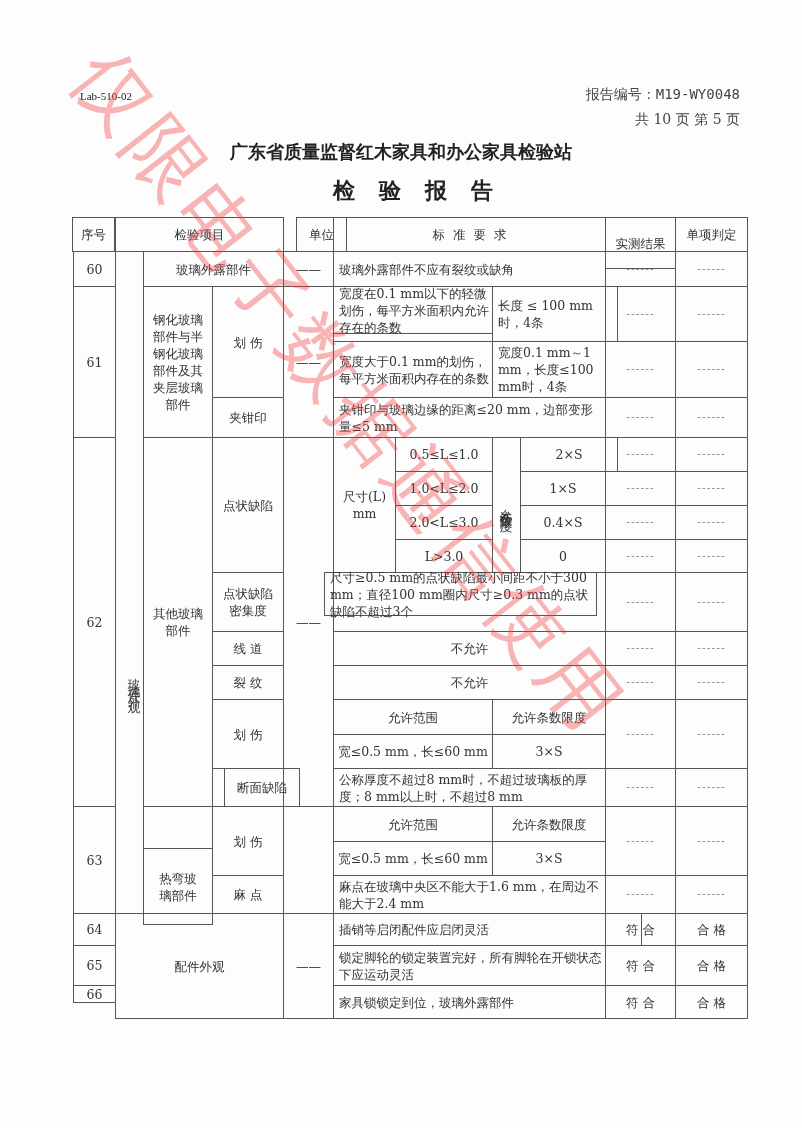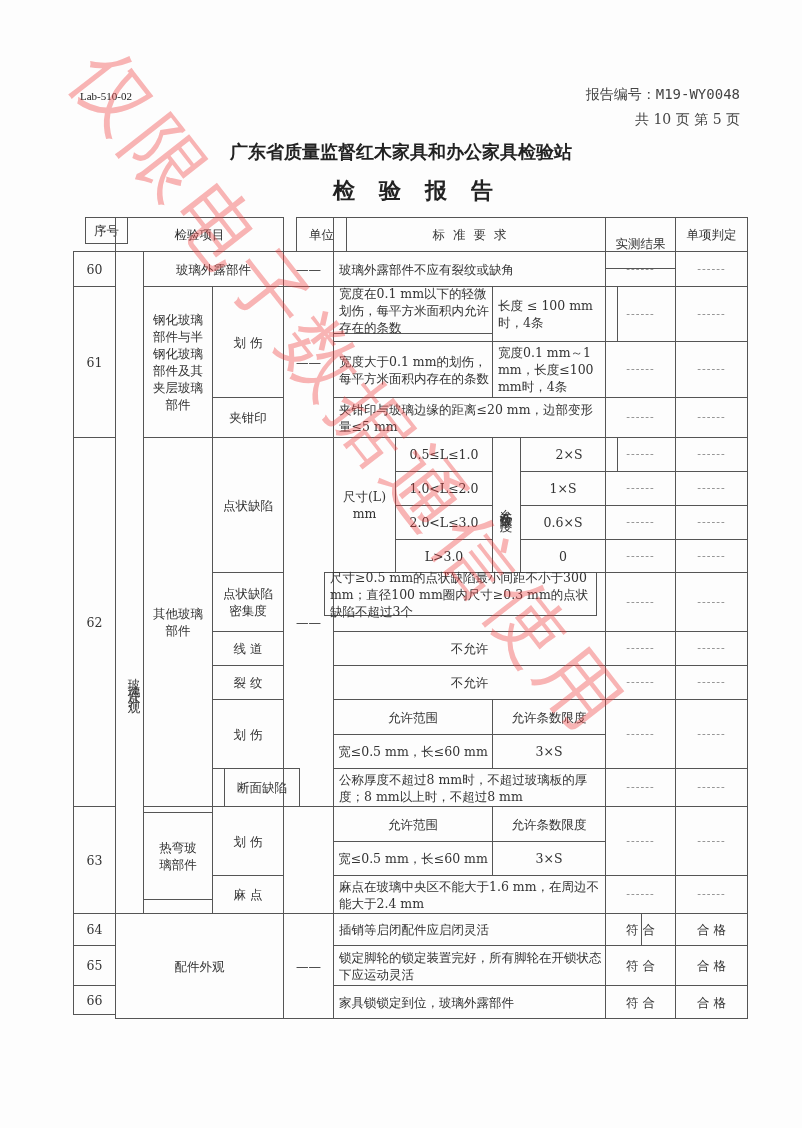--- a/index.html
+++ b/index.html
@@ -23,21 +23,21 @@
 <body>
 
 <div class="abs lab">Lab-510-02</div>
 <div class="abs repno">报告编号：M19-WY0048</div>
 <div class="abs pages">共 10 页  第 5 页</div>
 <div class="abs org">广东省质量监督红木家具和办公家具检验站</div>
 <div class="abs title">检验报告</div>
 
 <div>
 
-  <div class="c" style="left:85px;top:217px;width:43px;height:27px">序号</div>
+  <div class="c" style="left:72px;top:217px;width:43px;height:35px">序号</div>
   <div class="c" style="left:115px;top:217px;width:169px;height:35px">检验项目</div>
   <div class="c" style="left:296px;top:217px;width:51px;height:35px">单位</div>
   <div class="c" style="left:333px;top:217px;width:273px;height:35px;white-space:pre">标  准  要  求</div>
   <div class="c" style="left:605px;top:217px;width:71px;height:52px">实测结果</div>
   <div class="c" style="left:675px;top:217px;width:73px;height:35px">单项判定</div>
 
   <div class="c v" style="left:115px;top:251px;width:29px;height:663px;padding-top:200px;align-items:flex-start">玻璃件外观</div>
 
   <div class="c" style="left:73px;top:251px;width:43px;height:36px">60</div>
   <div class="c" style="left:143px;top:251px;width:141px;height:36px">玻璃外露部件</div>
@@ -69,21 +69,21 @@
 
   <div class="c" style="left:212px;top:437px;width:72px;height:136px">点状缺陷</div>
   <div class="c" style="left:333px;top:437px;width:63px;height:136px;padding:0 4px">尺寸(L) mm</div>
   <div class="c" style="left:395px;top:437px;width:98px;height:35px">0.5≤L≤1.0</div>
   <div class="c" style="left:395px;top:471px;width:98px;height:35px">1.0&lt;L≤2.0</div>
   <div class="c" style="left:395px;top:505px;width:98px;height:35px">2.0&lt;L≤3.0</div>
   <div class="c" style="left:395px;top:539px;width:98px;height:34px">L&gt;3.0</div>
   <div class="c v" style="left:492px;top:437px;width:29px;height:136px;letter-spacing:2px">允许个数限度</div>
   <div class="c" style="left:520px;top:437px;width:98px;height:35px">2×S</div>
   <div class="c" style="left:520px;top:471px;width:86px;height:35px">1×S</div>
-  <div class="c" style="left:520px;top:505px;width:86px;height:35px">0.6×S</div>
+  <div class="c" style="left:520px;top:505px;width:86px;height:35px">0.4×S</div>
   <div class="c" style="left:520px;top:539px;width:86px;height:34px">0</div>
   <div class="c dash" style="left:605px;top:437px;width:71px;height:35px">------</div>
   <div class="c dash" style="left:675px;top:437px;width:73px;height:35px">------</div>
   <div class="c dash" style="left:605px;top:471px;width:71px;height:35px">------</div>
   <div class="c dash" style="left:675px;top:471px;width:73px;height:35px">------</div>
   <div class="c dash" style="left:605px;top:505px;width:71px;height:35px">------</div>
   <div class="c dash" style="left:675px;top:505px;width:73px;height:35px">------</div>
   <div class="c dash" style="left:605px;top:539px;width:71px;height:34px">------</div>
   <div class="c dash" style="left:675px;top:539px;width:73px;height:34px">------</div>
 
@@ -109,21 +109,21 @@
   <div class="c" style="left:492px;top:734px;width:114px;height:35px">3×S</div>
   <div class="c dash" style="left:605px;top:699px;width:71px;height:70px">------</div>
   <div class="c dash" style="left:675px;top:699px;width:73px;height:70px">------</div>
 
   <div class="c" style="left:224px;top:768px;width:76px;height:39px">断面缺陷</div>
   <div class="c l" style="left:333px;top:768px;width:273px;height:39px">公称厚度不超过8 mm时，不超过玻璃板的厚度；8 mm以上时，不超过8 mm</div>
   <div class="c dash" style="left:605px;top:768px;width:71px;height:39px">------</div>
   <div class="c dash" style="left:675px;top:768px;width:73px;height:39px">------</div>
 
   <div class="c" style="left:73px;top:806px;width:43px;height:108px">63</div>
-  <div class="c" style="left:143px;top:812px;width:70px;height:88px;padding:6px 10px">热弯玻璃部件</div>
+  <div class="c" style="left:143px;top:848px;width:70px;height:77px;padding:6px 10px">热弯玻璃部件</div>
   <div class="c" style="left:212px;top:806px;width:72px;height:70px">划 伤</div>
   <div class="c" style="left:212px;top:875px;width:72px;height:39px">麻 点</div>
   <div class="c" style="left:283px;top:806px;width:51px;height:108px"></div>
   <div class="c" style="left:333px;top:806px;width:160px;height:36px">允许范围</div>
   <div class="c" style="left:492px;top:806px;width:114px;height:36px">允许条数限度</div>
   <div class="c" style="left:333px;top:841px;width:160px;height:35px">宽≤0.5 mm，长≤60 mm</div>
   <div class="c" style="left:492px;top:841px;width:114px;height:35px">3×S</div>
   <div class="c l" style="left:333px;top:875px;width:273px;height:39px">麻点在玻璃中央区不能大于1.6 mm，在周边不能大于2.4 mm</div>
   <div class="c dash" style="left:605px;top:806px;width:71px;height:70px">------</div>
   <div class="c dash" style="left:675px;top:806px;width:73px;height:70px">------</div>
@@ -136,19 +136,19 @@
   <div class="c" style="left:73px;top:913px;width:43px;height:33px">64</div>
   <div class="c l" style="left:333px;top:913px;width:309px;height:33px">插销等启闭配件应启闭灵活</div>
   <div class="c" style="left:605px;top:913px;width:71px;height:33px">符 合</div>
   <div class="c" style="left:675px;top:913px;width:73px;height:33px">合 格</div>
 
   <div class="c" style="left:73px;top:945px;width:43px;height:41px">65</div>
   <div class="c l" style="left:333px;top:945px;width:273px;height:41px">锁定脚轮的锁定装置完好，所有脚轮在开锁状态下应运动灵活</div>
   <div class="c" style="left:605px;top:945px;width:71px;height:41px">符 合</div>
   <div class="c" style="left:675px;top:945px;width:73px;height:41px">合 格</div>
 
-  <div class="c" style="left:73px;top:985px;width:43px;height:30px">66</div>
+  <div class="c" style="left:73px;top:985px;width:43px;height:18px">66</div>
   <div class="c l" style="left:333px;top:985px;width:273px;height:34px">家具锁锁定到位，玻璃外露部件</div>
   <div class="c" style="left:605px;top:985px;width:71px;height:34px">符 合</div>
   <div class="c" style="left:675px;top:985px;width:73px;height:34px">合 格</div>
 </div>
 
 <div class="wm">仅限电子数据通信使用</div>
 
 </body></html>

